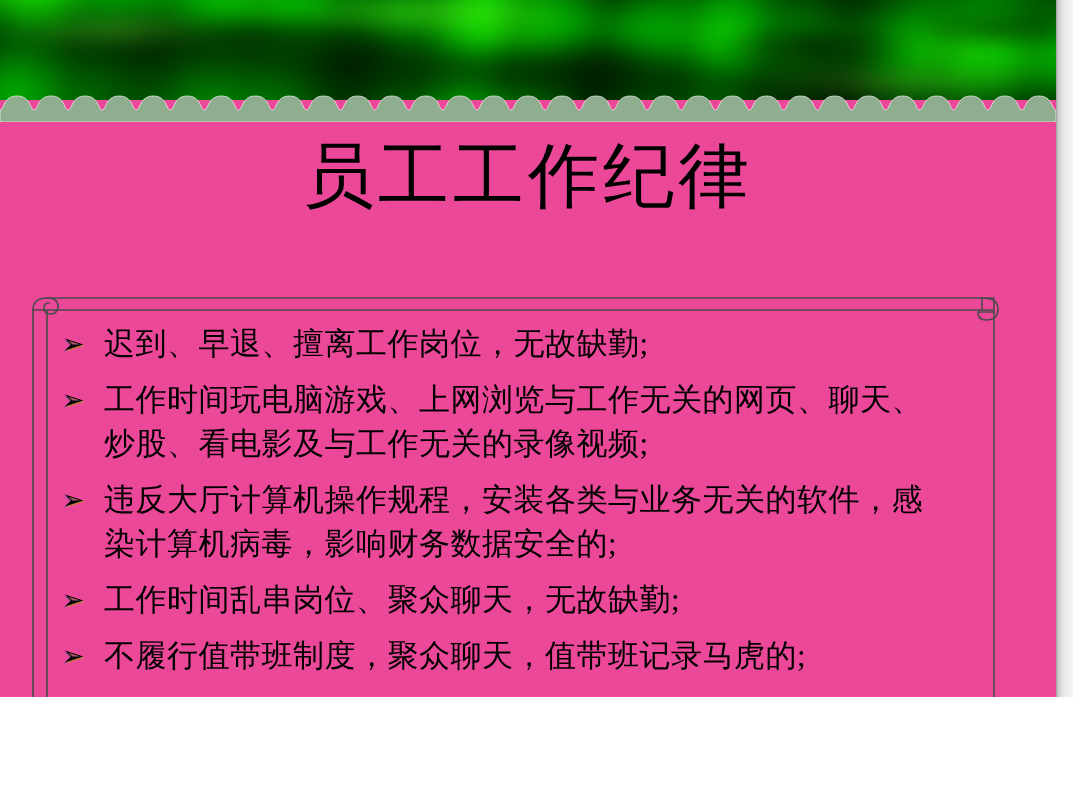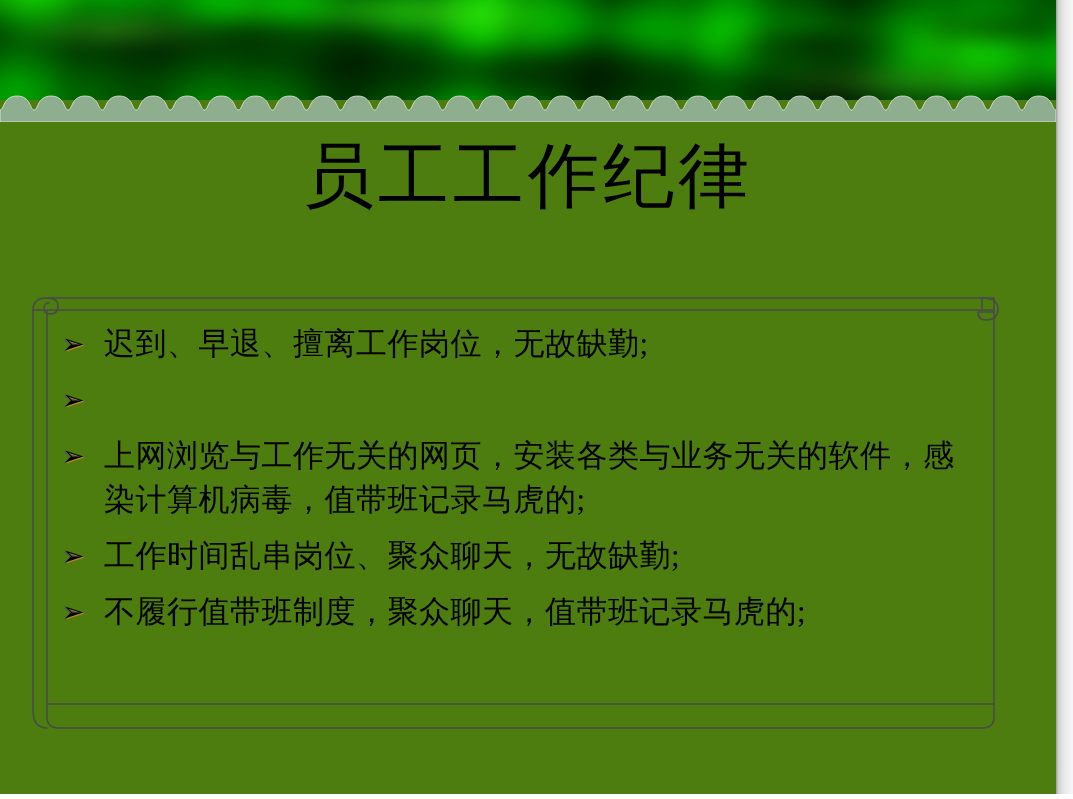--- a/index.html
+++ b/index.html
@@ -11,22 +11,22 @@
   body {
     width: 1073px;
     height: 799px;
     overflow: hidden;
     font-family: "DejaVu Serif", "Liberation Serif", serif;
   }
 
   .slide {
     position: relative;
     width: 1073px;
-    height: 794px;
-    background: #4d7c0f;
+    height: 697px;
+    background: #ec4899;
     overflow: hidden;
   }
 
   
   .header-photo {
     position: absolute;
     left: 0;
     top: 0;
     width: 1056px;
     height: 100px;
@@ -236,28 +236,30 @@
     <div class="bullet-row">
       <span class="bullet-marker">➢</span>
       <span class="bullet-text">
         <span class="ln">迟到、早退、擅离工作岗位，无故缺勤;</span>
       </span>
     </div>
 
     <div class="bullet-row">
       <span class="bullet-marker">➢</span>
       <span class="bullet-text">
-      </span>
-    </div>
-
-    <div class="bullet-row">
-      <span class="bullet-marker">➢</span>
-      <span class="bullet-text">
-        <span class="ln">上网浏览与工作无关的网页，安装各类与业务无关的软件，感</span>
-        <span class="ln">染计算机病毒，值带班记录马虎的;</span>
+        <span class="ln">工作时间玩电脑游戏、上网浏览与工作无关的网页、聊天、</span>
+        <span class="ln">炒股、看电影及与工作无关的录像视频;</span>
+      </span>
+    </div>
+
+    <div class="bullet-row">
+      <span class="bullet-marker">➢</span>
+      <span class="bullet-text">
+        <span class="ln">违反大厅计算机操作规程，安装各类与业务无关的软件，感</span>
+        <span class="ln">染计算机病毒，影响财务数据安全的;</span>
       </span>
     </div>
 
     <div class="bullet-row">
       <span class="bullet-marker">➢</span>
       <span class="bullet-text">
         <span class="ln">工作时间乱串岗位、聚众聊天，无故缺勤;</span>
       </span>
     </div>
 

